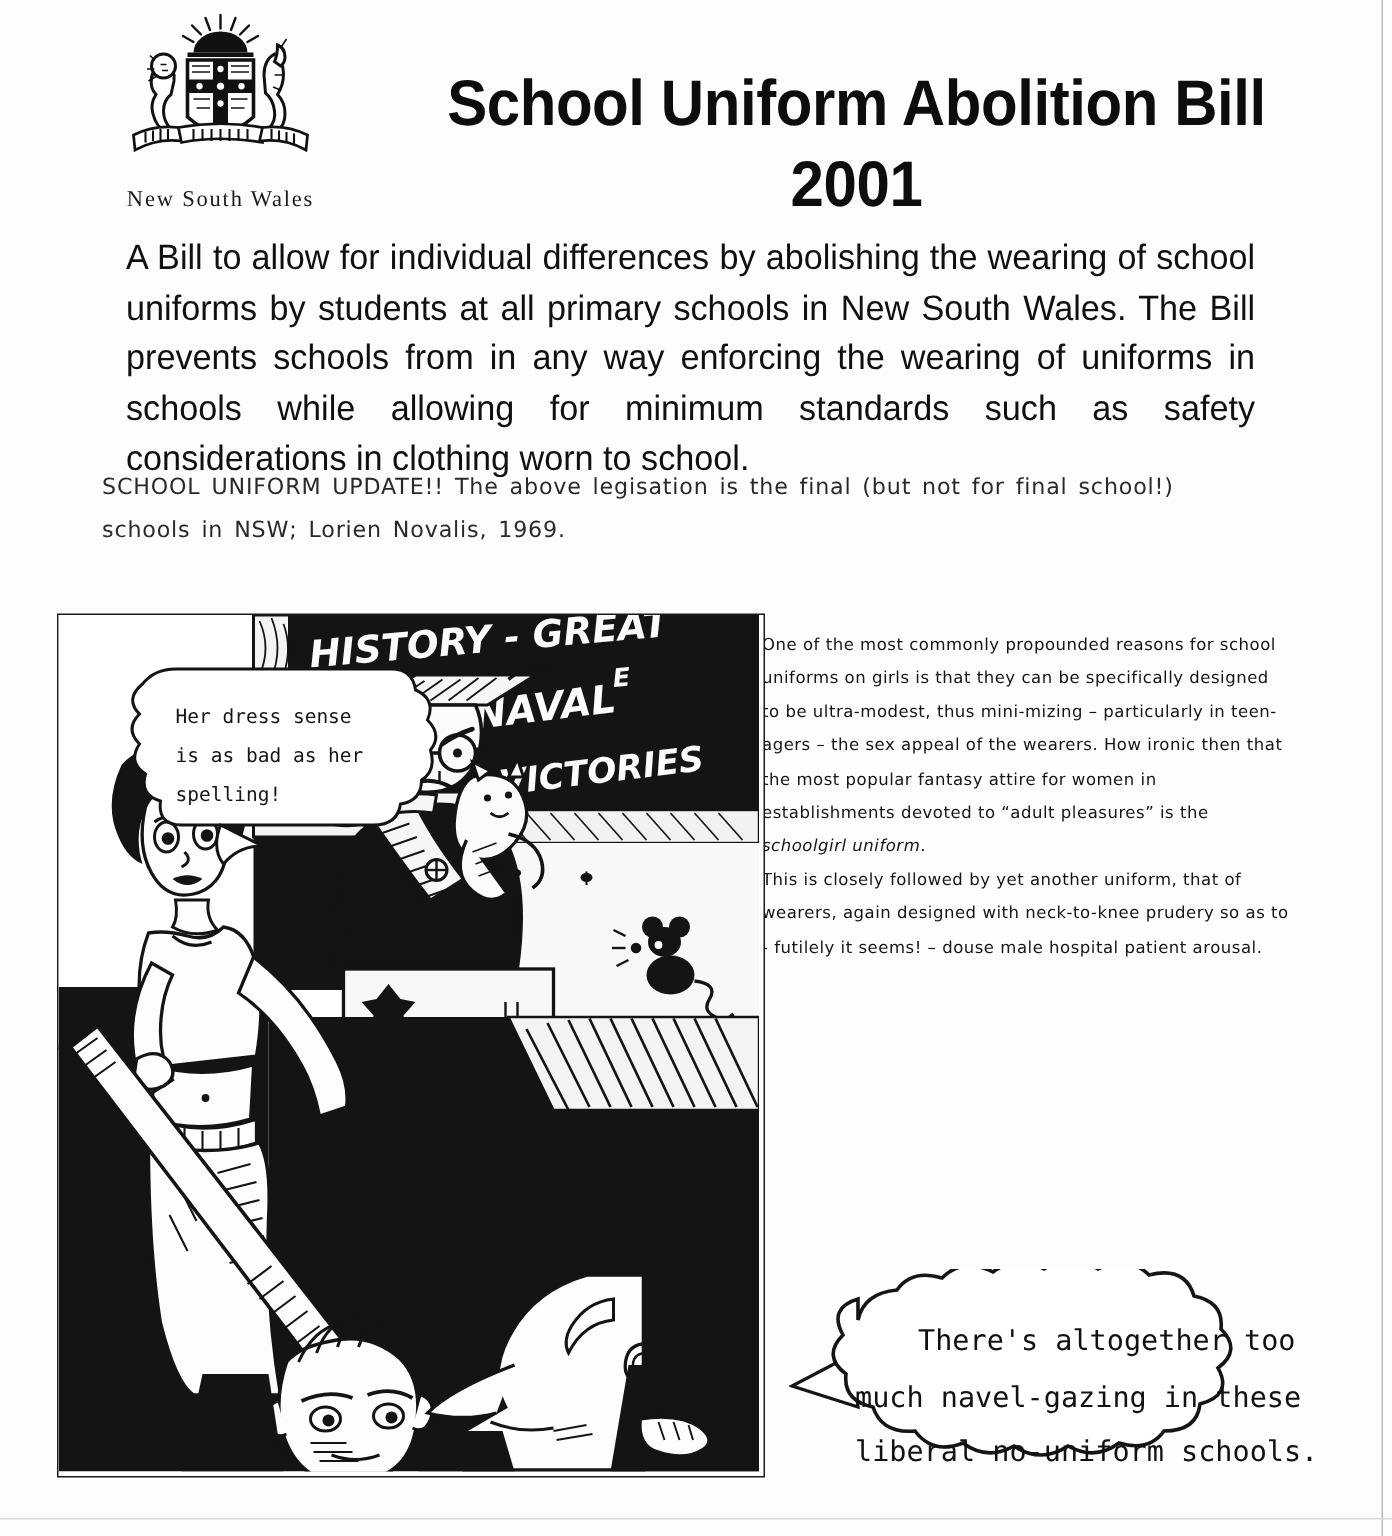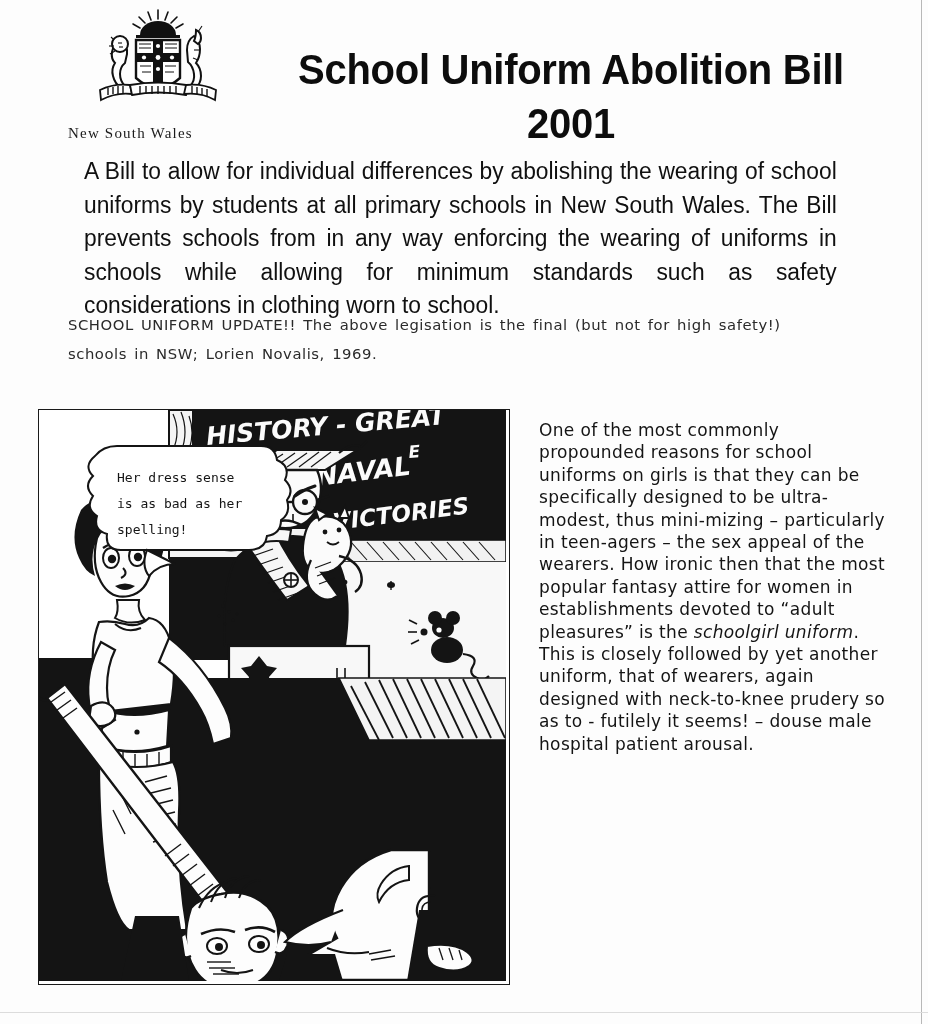--- a/index.html
+++ b/index.html
@@ -42,23 +42,24 @@
   
   .header {
     position: absolute;
     left: 0;
     top: 0;
     width: 928px;
     height: 150px;
   }
   .crest {
     position: absolute;
-    left: 68px;
+    left: 57px;
     top: 6px;
     width: 180px;
+    text-align: center;
   }
   .crest svg { display: block; margin: 0 auto; }
   .crest-caption {
     font-family: "Liberation Serif", serif;
     font-size: 15px;
     letter-spacing: 1.2px;
     color: #1b1b1b;
     margin-top: 1px;
     white-space: nowrap;
   }
@@ -103,25 +104,25 @@
     font-size: 14.8px;
     line-height: 29px;
     letter-spacing: 0.55px;
     color: #2a2a2a;
     word-spacing: 2px;
   }
 
   
   .article-col {
     position: absolute;
-    left: 539px;
+    left: 508px;
     top: 419px;
     width: 352px;
     font-family: "DejaVu Sans", sans-serif;
-    font-size: 17px;
+    font-size: 11px;
     line-height: 22.4px;
     letter-spacing: 0.35px;
     color: #141414;
     font-weight: 500;
   }
   .article-col p { margin: 0; }
   .article-col .ital { font-style: italic; }
 
   
   .cartoon {
@@ -252,21 +253,21 @@
 
     <div class="doc-title">
       <div>School Uniform Abolition Bill</div>
       <div>2001</div>
     </div>
   </div>
 
   <div class="bill-summary">A Bill to allow for individual differences by abolishing the wearing of school uniforms by students at all primary schools in New South Wales. The Bill prevents schools from in any way enforcing the wearing of uniforms in schools while allowing for minimum standards such as safety considerations in clothing worn to school.</div>
 
   <div class="update-note">
-    <div>SCHOOL UNIFORM UPDATE!! The above legisation is the final (but not for high safety!)</div>
+    <div>SCHOOL UNIFORM UPDATE!! The above legisation is the final (but not for final school!)</div>
     <div>schools in NSW; Lorien Novalis, 1969.</div>
   </div>
 
   <div class="article-col">
     <p><span>One of the most commonly propounded reasons for school uniforms on girls is that they can be specifically designed to be ultra-modest, thus mini-mizing – particularly in teen-agers – the sex appeal of the wearers. How ironic then that the most popular fantasy attire for women in establishments devoted to “adult pleasures” is the </span><span class="ital">schoolgirl uniform</span><span>.</span></p>
     <p>This is closely followed by yet another uniform, that of wearers, again designed with neck-to-knee prudery so as to - futilely it seems! – douse male hospital patient arousal.</p>
   </div>
 
   <div class="cartoon">
     <svg width="467" height="571" viewBox="0 0 467 571">
@@ -605,17 +606,48 @@
                  q14 -2 14 -16 q10 -6 6 -20 q8 -10 -2 -20 q6 -14 -8 -20 q-2 -14 -16 -14 l-144 0 q-14 0 -22 10 Z" fill="#ffffff" stroke="#141414" stroke-width="2"></path>
         <path d="M108 140 q-6 16 2 26 q10 -12 26 -12 Z" fill="#ffffff" stroke="#141414" stroke-width="2"></path>
         <text class="bubble-text" x="78" y="72" font-size="13">Her dress sense</text>
         <text class="bubble-text" x="78" y="98" font-size="13">is as bad as her</text>
         <text class="bubble-text" x="78" y="124" font-size="13">spelling!</text>
       </g>
 
     </svg>
   </div>
 
+  <div class="bottom-bubble">
+    <svg width="392" height="148" viewBox="0 0 392 148">
+
+      <path d="M44 56 L2 78 L46 92 Z" fill="#ffffff" stroke="#151515" stroke-width="2.2"></path>
+
+      <path d="M46 34
+               q4 -18 26 -20
+               q10 -14 30 -8
+               q14 -14 34 -4
+               q16 -12 34 -2
+               q18 -12 36 0
+               q20 -10 34 4
+               q24 -6 30 14
+               q20 4 18 22
+               q14 14 -2 26
+               q10 18 -12 24
+               q-2 18 -24 18
+               q-10 14 -30 8
+               q-16 12 -34 2
+               q-18 12 -36 0
+               q-18 10 -34 -2
+               q-20 8 -32 -8
+               q-22 2 -28 -16
+               q-20 -4 -18 -22
+               q-16 -12 -2 -26
+               q-10 -18 10 -24 Z" fill="#ffffff" stroke="#151515" stroke-width="2.4"></path>
+      <text class="bb-line" x="86" y="54">There's altogether too</text>
+      <text class="bb-line" x="44" y="92">much navel-gazing in these</text>
+      <text class="bb-line" x="44" y="128">liberal no-uniform schools.</text>
+    </svg>
+  </div>
 
   <div class="scan-edge-right"></div>
   <div class="scan-edge-bottom"></div>
 
 </div>
 
 </body></html>

